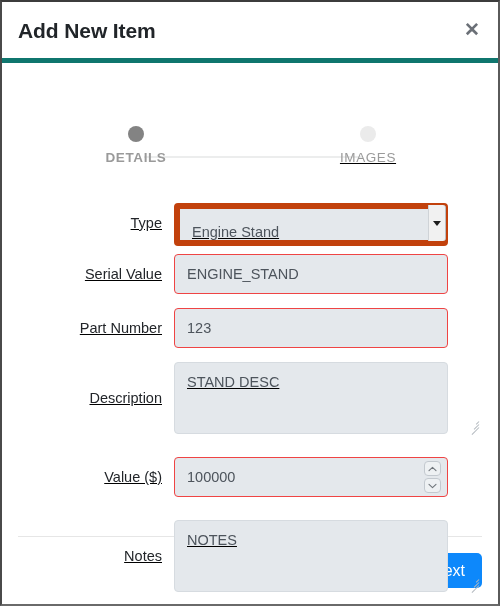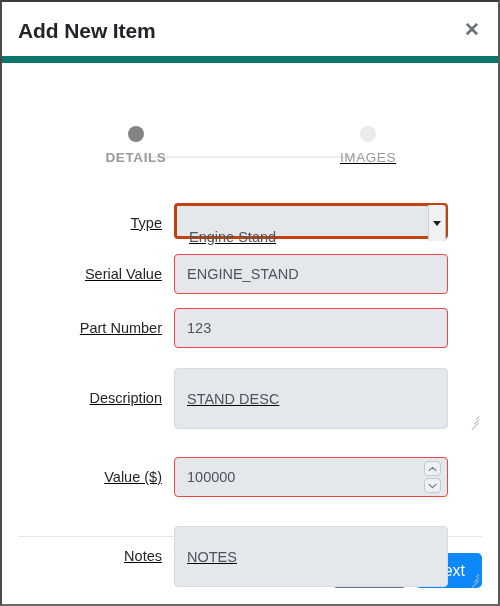--- a/index.html
+++ b/index.html
@@ -30,21 +30,21 @@
     border-bottom: 2px solid #6a6a6a;
     display: flex;
     flex-direction: column;
   }
 
   
   .modal-header {
     position: relative;
     height: 61px;
     flex: 0 0 61px;
-    border-bottom: 7px solid #0f766e;
+    border-bottom: 5px solid #0f766e;
     box-sizing: border-box;
     padding-left: 40px;
   }
   .modal-title {
     position: absolute;
     left: 16px;
     top: 17px;
     font-size: 21px;
     font-weight: bold;
     color: #212529;
@@ -158,28 +158,28 @@
     padding: 0 12px;
     outline: none;
   }
   .inp-text { height: 40px; line-height: 38px; }
 
   
   .sel-wrap { position: relative; width: 274px; height: 40px; }
   .sel {
     box-sizing: border-box;
     width: 274px;
-    height: 36px;
+    height: 43px;
     background: #e4e8ec;
-    border: 3px solid #c2410c;
+    border: 6px solid #c2410c;
     border-radius: 4px;
     font-family: "Liberation Sans", sans-serif;
     font-size: 14.5px;
     color: #4d545c;
-    padding: 12px 12px;
+    padding: 4px 12px;
     line-height: 38px;
     appearance: none;
     -webkit-appearance: none;
     outline: none;
   }
   .sel-button {
     position: absolute;
     right: 2px;
     top: 2px;
     width: 16px;
@@ -197,28 +197,28 @@
     width: 0; height: 0;
     border-left: 4px solid transparent;
     border-right: 4px solid transparent;
     border-top: 5px solid #1d1d1d;
   }
 
   
   .ta {
     box-sizing: border-box;
     width: 274px;
-    height: 61px;
+    height: 72px;
     background: #e4e8ec;
     border: 1px solid #d6dbe0;
     border-radius: 4px;
     font-family: "Liberation Sans", sans-serif;
     font-size: 14.5px;
     color: #4d545c;
-    padding: 22px 12px;
+    padding: 11px 12px;
     resize: none;
     outline: none;
     overflow: hidden;
     display: block;
   }
   .resize-grip {
     position: absolute;
     width: 12px;
     height: 12px;
     right: 19px;

